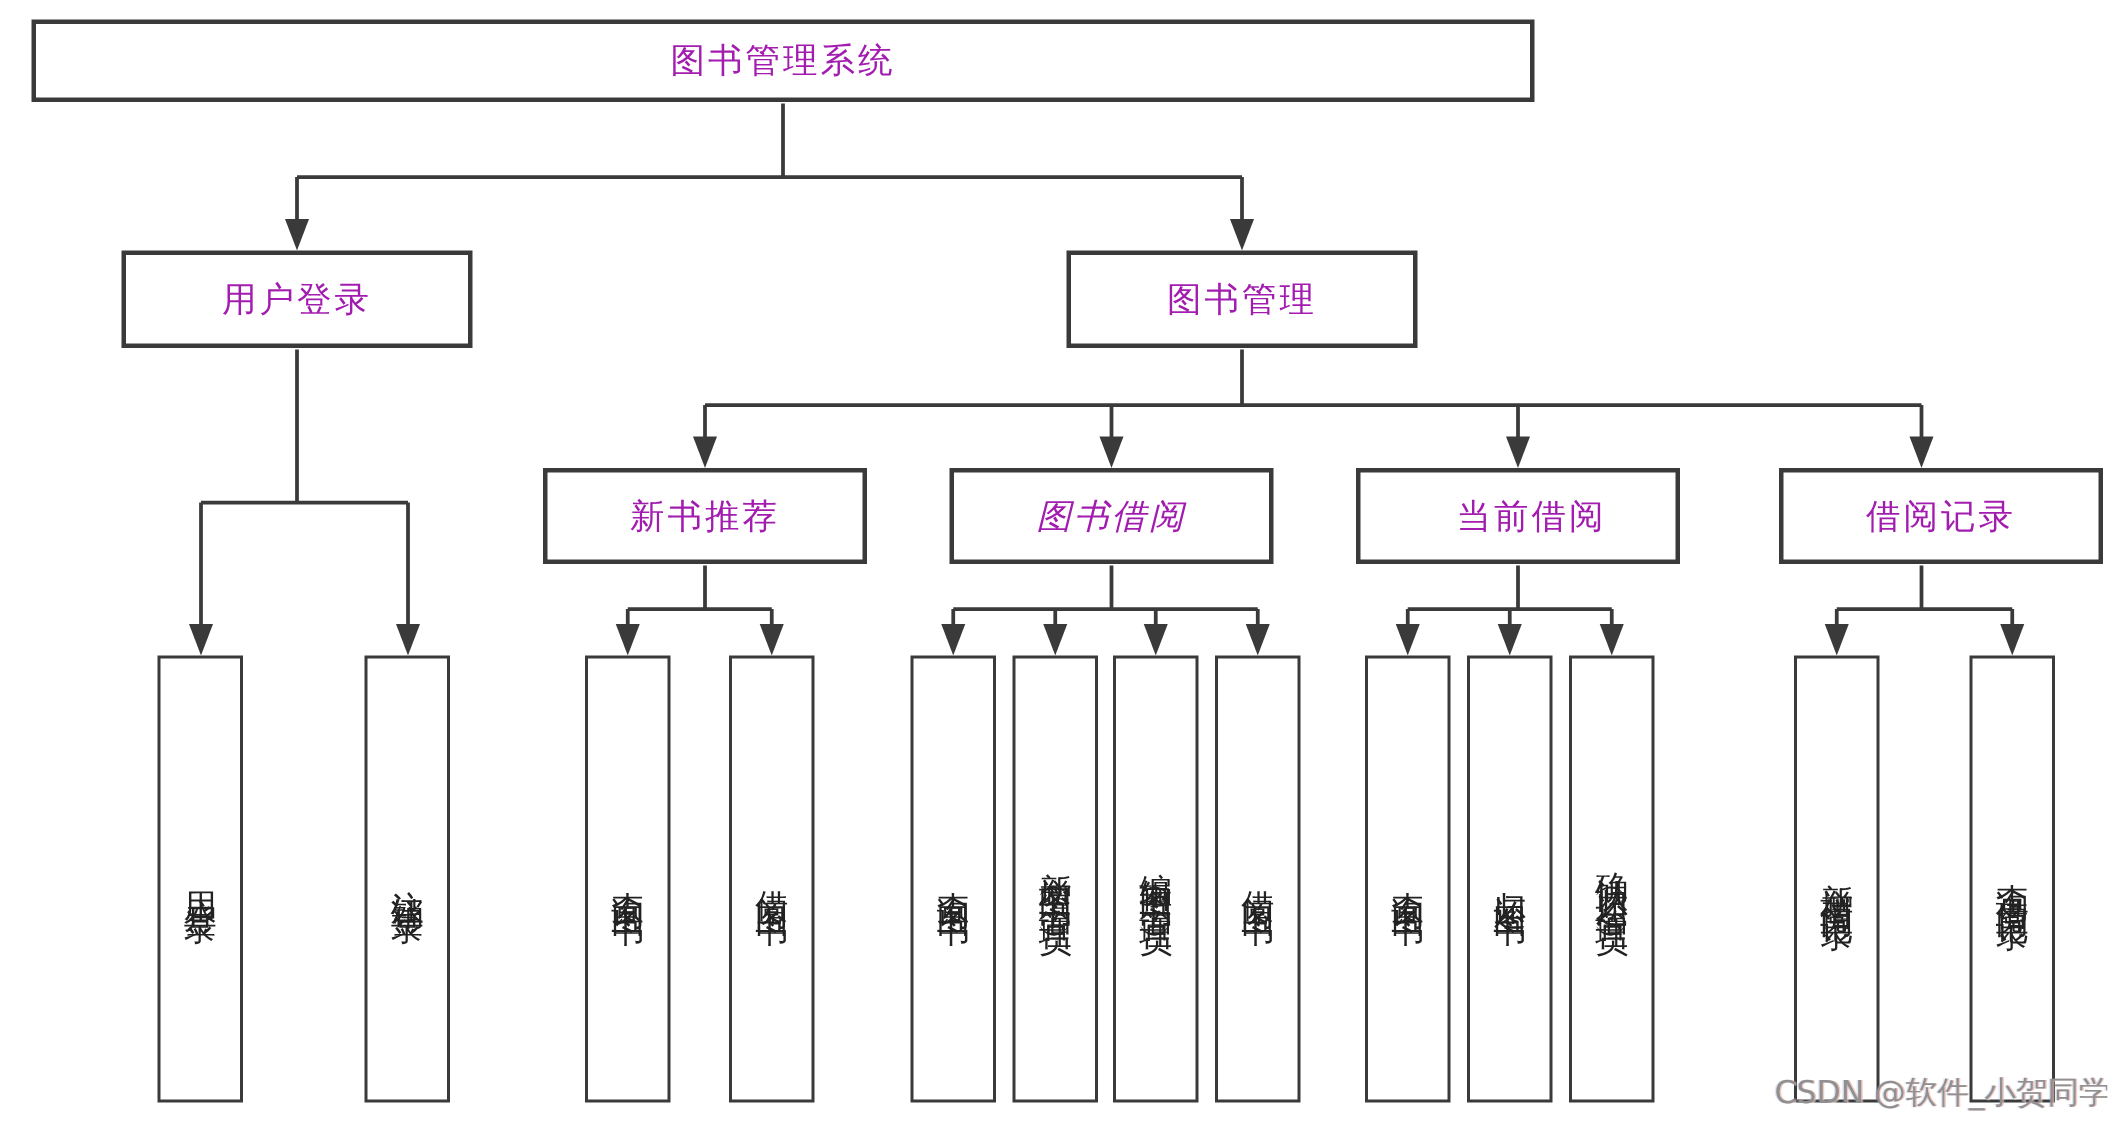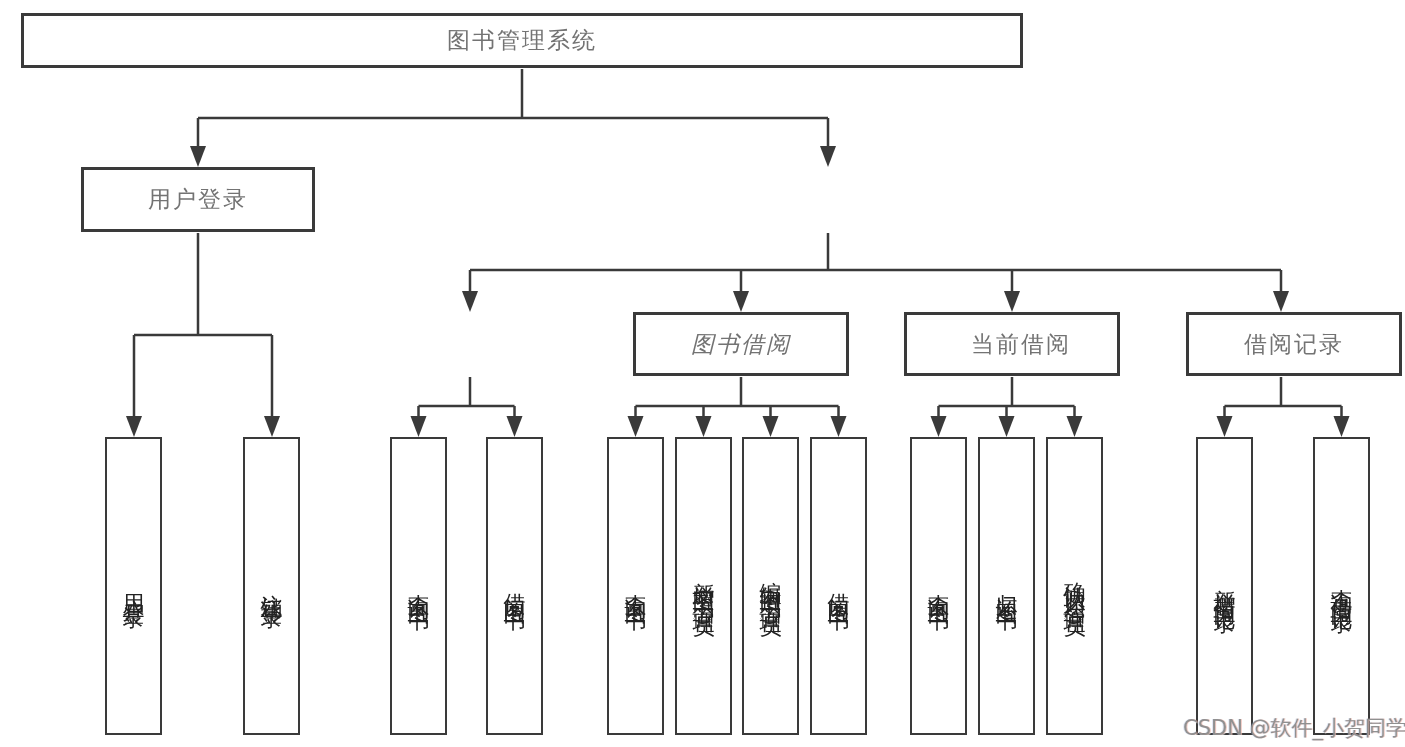--- a/index.html
+++ b/index.html
@@ -3,21 +3,21 @@
 <meta charset="utf-8">
 <style>
   html,body{margin:0;padding:0;background:#ffffff;}
   .canvas{
     position:relative;width:1405px;height:747px;background:#ffffff;overflow:hidden;
     font-family:"Liberation Serif","DejaVu Serif",serif;
   }
   .wires{position:absolute;left:0;top:0;pointer-events:none;}
   .box{
     position:absolute;box-sizing:border-box;background:#ffffff;
-    border:3px solid #3a3a3a;color:#737373;
+    border:3px solid #3a3a3a;color:#a21caf;
     display:flex;align-items:center;justify-content:center;
     font-size:23px;letter-spacing:2px;text-align:center;
   }
   .leaf{
     position:absolute;box-sizing:border-box;background:#ffffff;
     border:2.5px solid #3a3a3a;color:#222222;
     width:57px;height:298px;top:437px;
     display:flex;align-items:center;justify-content:center;
   }
   .leaf .vtxt{
@@ -98,21 +98,27 @@
     </g>
   </svg>
 
   <div class="box" id="n-root">
     <span>图书管理系统</span>
   </div>
 
   <div class="box" id="n-user-login">
     <span>用户登录</span>
   </div>
+  <div class="box" id="n-book-mgmt">
+    <span>图书管理</span>
+  </div>
 
+  <div class="box" id="n-new-book">
+    <span>新书推荐</span>
+  </div>
   <div class="box" id="n-book-borrow">
     <span>图书借阅</span>
   </div>
   <div class="box" id="n-current-borrow">
     <span>当前借阅</span>
   </div>
   <div class="box" id="n-borrow-record">
     <span>借阅记录</span>
   </div>
 

